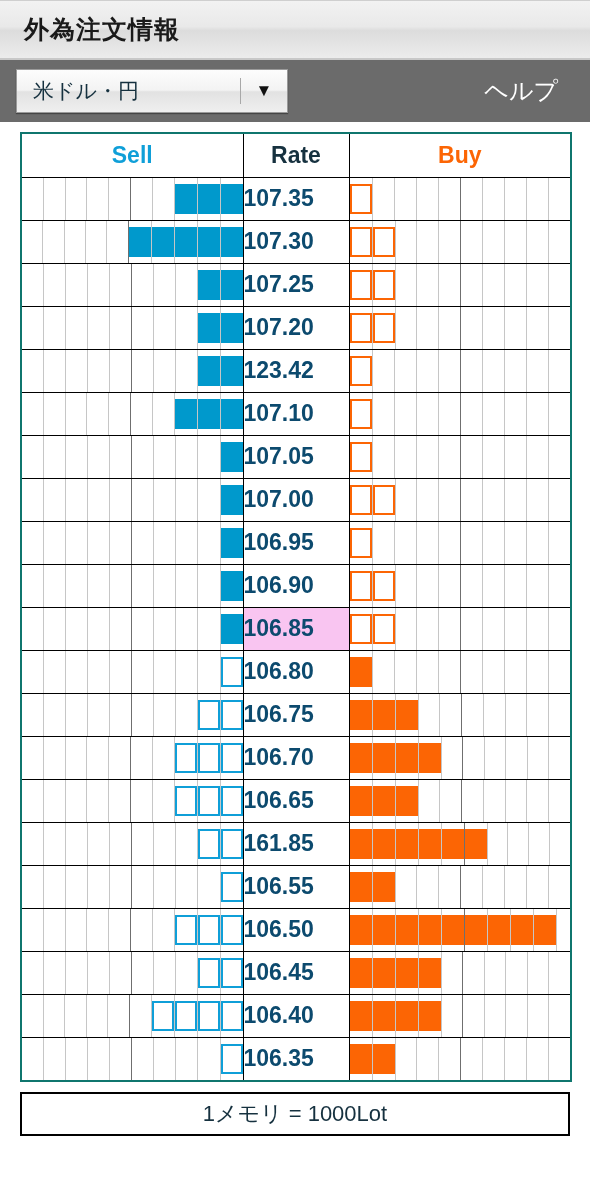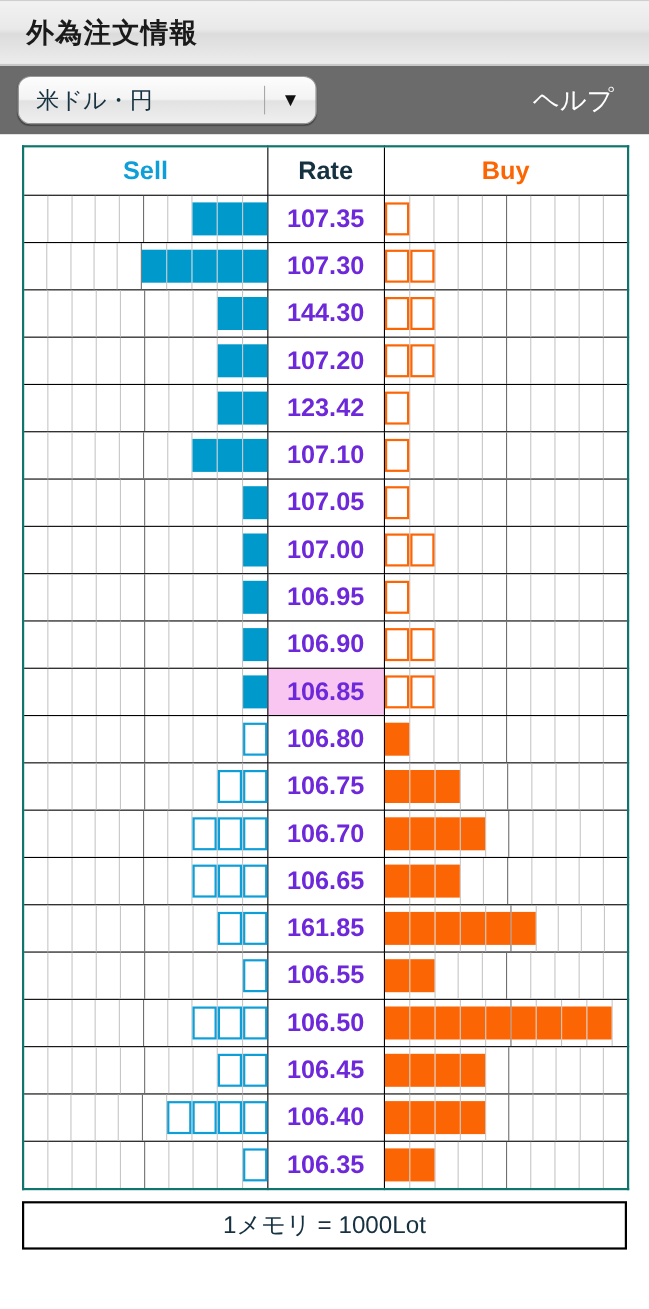--- a/index.html
+++ b/index.html
@@ -34,21 +34,21 @@
     height: 62px;
     background: #6b6b6b;
     display: flex;
     align-items: center;
     justify-content: space-between;
     padding: 0 26px 0 16px;
   }
   .select-box {
     width: 272px;
     height: 44px;
-    border-radius: 12px;
+    border-radius: 0;
     border: 1px solid #9a9a9a;
     background: linear-gradient(to bottom, #fdfdfd 0%, #f3f3f3 48%, #e2e2e2 52%, #efefef 100%);
     display: flex;
     align-items: center;
     position: relative;
     box-shadow: 0 1px 1px rgba(0,0,0,0.35);
   }
   .select-label {
     font-size: 21px;
     color: #16313f;
@@ -111,24 +111,23 @@
     text-align: center;
   }
   .hdr-sell { color: #0f9fd8; }
   .hdr-rate { color: #16313f; }
   .hdr-buy  { color: #fc6504; }
 
   .col-side { width: 222px; }
   .col-rate { width: 106px; }
 
   .rate-cell {
-    text-align: center;
     font-size: 23px;
     font-weight: bold;
-    color: #6d28d9;
+    color: #0c4a6e;
     height: 42px;
     background: #ffffff;
   }
   .rate-cell.current { background: #f9c5f1; }
 
   
   .side-cell { height: 42px; padding: 0; }
   .mini {
     display: flex;
     width: 100%;
@@ -304,21 +303,21 @@
               <div class="slot"></div>
               <div class="slot"></div>
               <div class="slot"></div>
               <div class="slot"></div>
               <div class="slot"></div>
               <div class="slot"></div>
               <div class="slot"></div>
               <div class="slot"></div>
             </div>
           </td>
-          <td class="rate-cell">144.30</td>
+          <td class="rate-cell">107.25</td>
           <td class="side-cell">
             <div class="mini">
               <div class="slot">
                 <div class="bar buy-hollow"></div>
               </div>
               <div class="slot">
                 <div class="bar buy-hollow"></div>
               </div>
               <div class="slot"></div>
               <div class="slot"></div>

